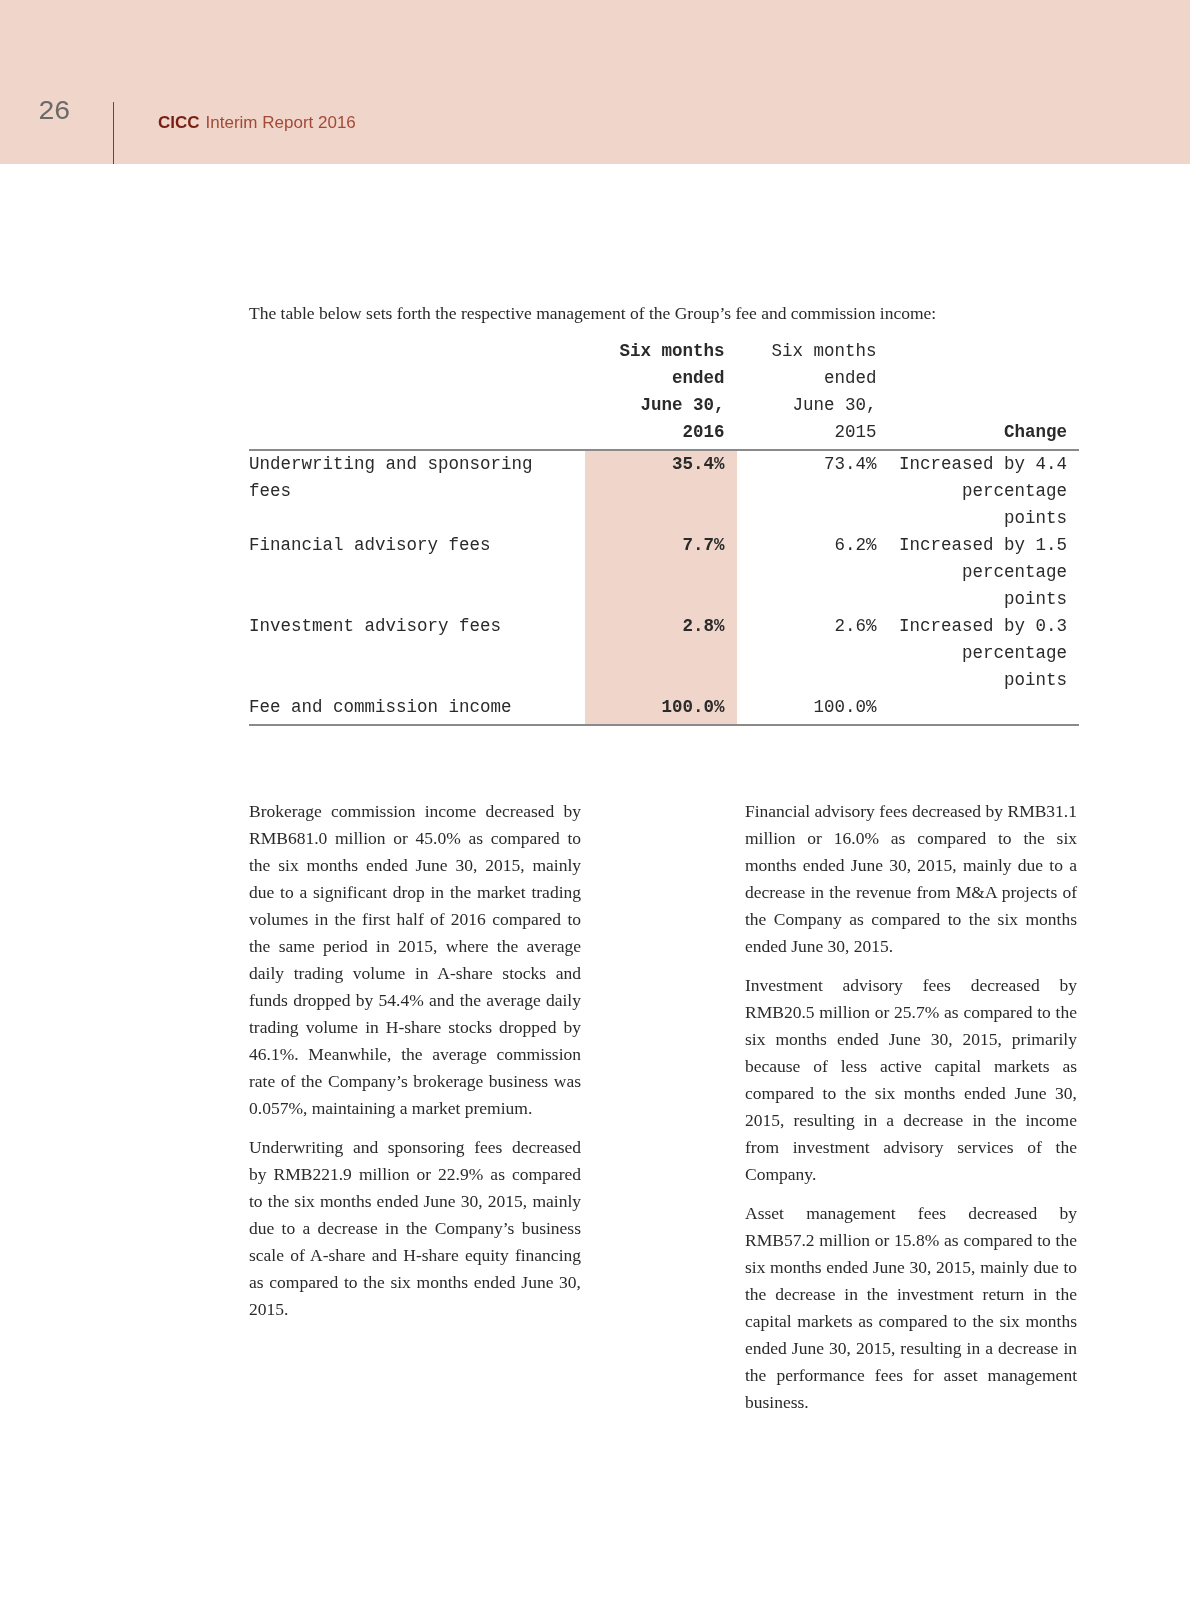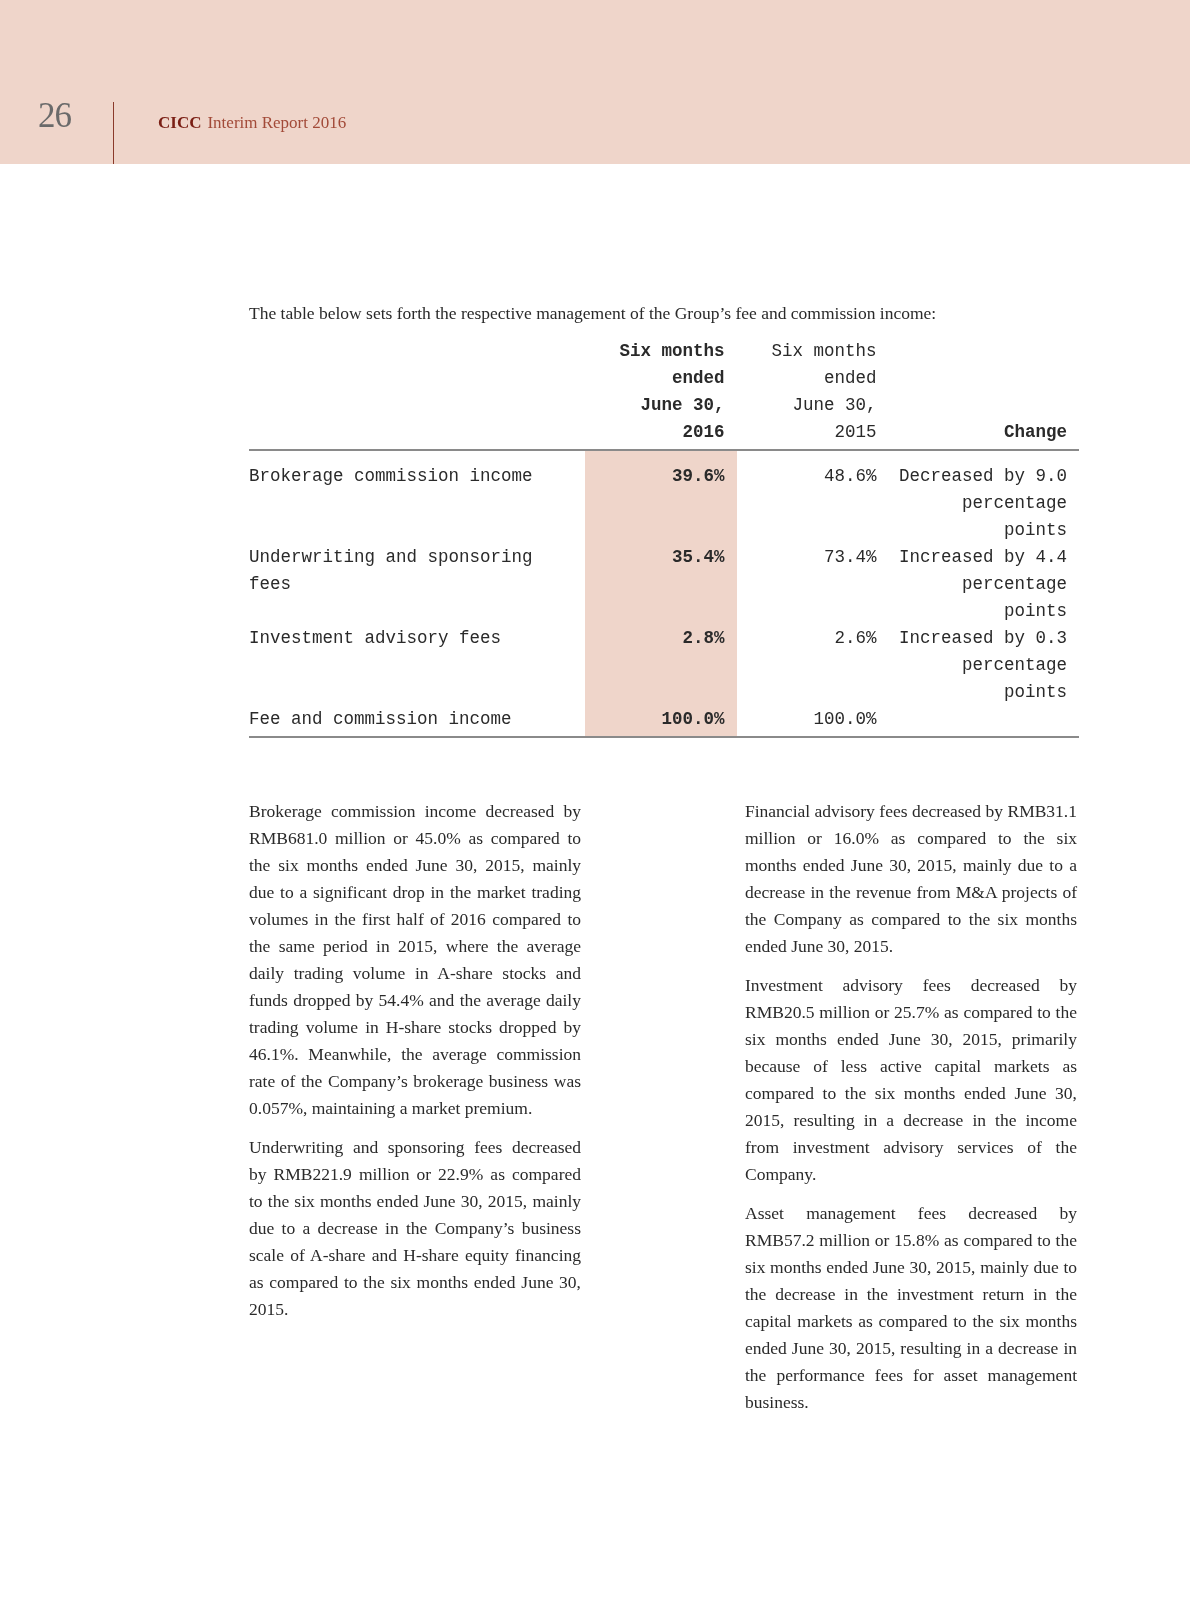--- a/index.html
+++ b/index.html
@@ -4,28 +4,28 @@
 <style>
   html, body { margin: 0; padding: 0; }
   body {
     width: 1190px; height: 1615px; background: #ffffff; position: relative; overflow: hidden;
     font-family: "Liberation Serif", "DejaVu Serif", serif; color: #2a2a2a;
   }
   .header-band {
     position: absolute; left: 0; top: 0; width: 1190px; height: 164px; background: #efd5ca;
   }
   .page-number {
-    position: absolute; left: 38px; top: 96px; font-family: Liberation Serif, serif;
-    font-size: 35px; color: #6a6a6a; font-weight: 300; letter-spacing: -1px;
+    position: absolute; left: 38px; top: 96px; font-family: Liberation Mono, monospace;
+    font-size: 28px; color: #6a6a6a; font-weight: 300; letter-spacing: -1px;
   }
   .header-divider {
     position: absolute; left: 113px; top: 102px; width: 1px; height: 62px; background: #8a3a2a;
   }
   .report-title {
-    position: absolute; left: 158px; top: 113px; font-family: Liberation Serif, serif; font-size: 17px;
+    position: absolute; left: 158px; top: 113px; font-family: Liberation Sans, sans-serif; font-size: 17px;
   }
   .report-title .brand { color: #7a1e14; font-weight: bold; }
   .report-title .rest { color: #a24a38; margin-left: 6px; }
 
   .intro {
     position: absolute; left: 249px; top: 303px; font-size: 17.5px; color: #2a2a2a;
   }
 
   table.fees {
     position: absolute; left: 249px; top: 338px; width: 830px; border-collapse: collapse;
@@ -84,35 +84,35 @@
       <th class="c15">
         <div>Six months</div>
         <div>ended</div>
         <div>June 30,</div>
         <div>2015</div>
       </th>
       <th class="chg">Change</th>
     </tr>
   </thead>
   <tbody>
-    <tr class="first">
-      <td class="label">Brokerage commission income</td>
-      <td class="c16">39.6%</td>
-      <td class="c15">48.6%</td>
-      <td class="chg">
-        <div>Decreased by 9.0</div>
-        <div>percentage points</div>
-      </td>
-    </tr>
     <tr>
       <td class="label">Underwriting and sponsoring fees</td>
       <td class="c16">35.4%</td>
       <td class="c15">73.4%</td>
       <td class="chg">
         <div>Increased by 4.4</div>
+        <div>percentage points</div>
+      </td>
+    </tr>
+    <tr>
+      <td class="label">Financial advisory fees</td>
+      <td class="c16">7.7%</td>
+      <td class="c15">6.2%</td>
+      <td class="chg">
+        <div>Increased by 1.5</div>
         <div>percentage points</div>
       </td>
     </tr>
     <tr>
       <td class="label">Investment advisory fees</td>
       <td class="c16">2.8%</td>
       <td class="c15">2.6%</td>
       <td class="chg">
         <div>Increased by 0.3</div>
         <div>percentage points</div>

